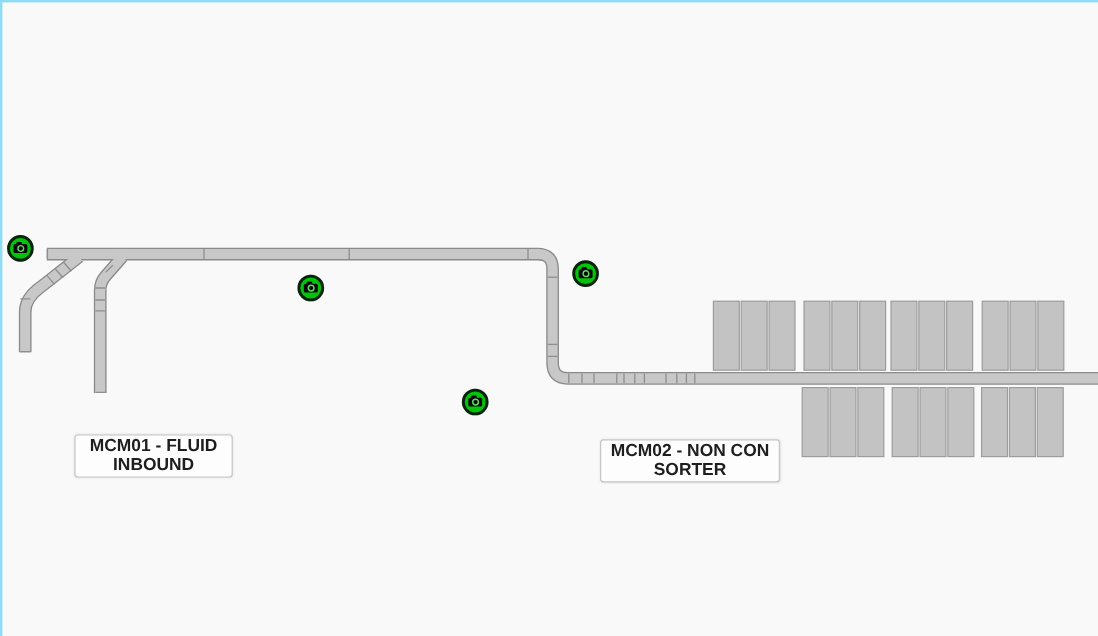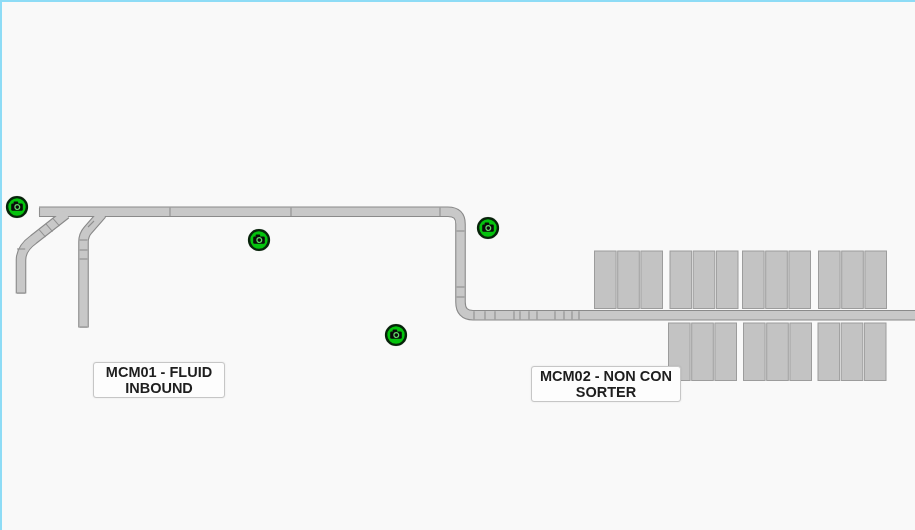--- a/index.html
+++ b/index.html
@@ -22,21 +22,20 @@
     background:#fdfdfd;
     border:1px solid #c6c6c6;
     border-radius:3px;
     font-weight:bold;
     font-size:14.5px;
     line-height:16.5px;
     color:#1e1e1e;
     box-shadow:0 0 2px rgba(0,0,0,0.10);
     box-sizing:border-box;
     user-select:none;
-    margin-left:31px;
   }
 </style>
 </head>
 <body>
 
 <div class="stage">
   <svg id="diagram" width="915" height="530" viewBox="0 0 915 530">
       <path d="M 37 209.7 H 446 Q 458.5 209.7 458.5 222 V 300 Q 458.5 313.3 471 313.3 H 916" fill="none" stroke="#8a8a8a" stroke-width="10.6"></path>
       <path d="M 64 212 L 31.5 237.5 Q 19 246.5 19 258 V 291.5" fill="none" stroke="#8a8a8a" stroke-width="10.6"></path>
       <path d="M 100 212 L 86 228 Q 81.5 233 81.5 240 V 325.5" fill="none" stroke="#8a8a8a" stroke-width="10.6"></path>

